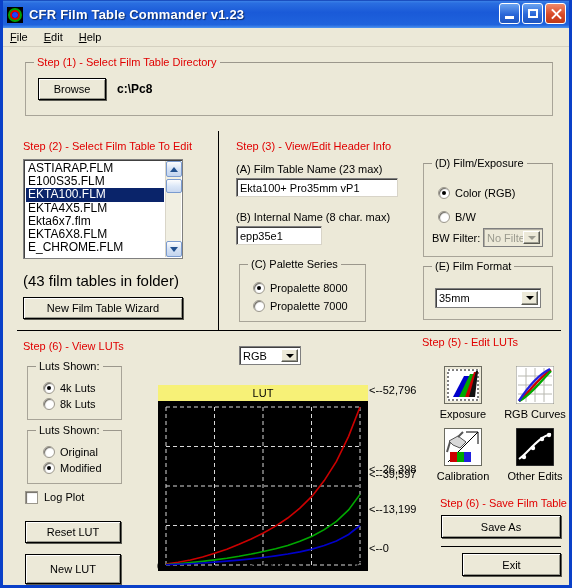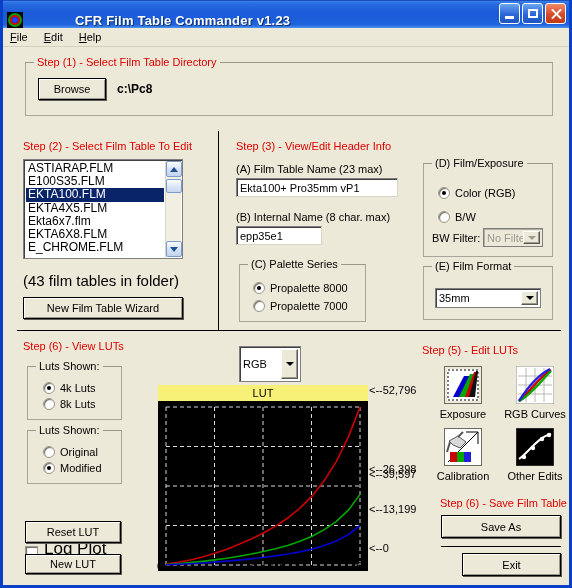--- a/index.html
+++ b/index.html
@@ -16,21 +16,21 @@
     box-sizing:border-box;
     border:3px solid #0a40c8;
     border-top:none;
     background:#ece9d8;
   }
   
   .titlebar{
     position:relative;height:27px;
     background:linear-gradient(180deg,#3b82e8 0%,#2a6ee0 8%,#1a5ad8 42%,#1f63dd 88%,#4e95f0 100%);
     border-top:1px solid #1b4fc0;
-    display:flex;align-items:flex-end;gap:46px;
+    display:flex;align-items:center;
   }
   .app-icon{
     width:16px;height:16px;margin-left:4px;margin-right:6px;
     flex:none;position:relative;background:#000;
   }
   .app-icon .ring{
     position:absolute;left:1px;top:1px;width:14px;height:14px;border-radius:50%;
     border:3px solid #00a000;box-sizing:border-box;
   }
   .app-icon .ring2{
@@ -95,21 +95,21 @@
   .radio{position:absolute;display:flex;align-items:center;font-size:11px;white-space:nowrap;}
   .radio .dot{
     width:12px;height:12px;border-radius:50%;box-sizing:border-box;
     background:#fff;border:1px solid #9b978c;
     box-shadow: inset 1px 1px 1px #6d6a62;
     margin-right:5px;flex:none;position:relative;
   }
   .radio .dot.on::after{
     content:"";position:absolute;left:3px;top:3px;width:4px;height:4px;border-radius:50%;background:#000;
   }
-  .chk{position:absolute;display:flex;align-items:flex-end;font-size:17px;margin-top:48px;}
+  .chk{position:absolute;display:flex;align-items:flex-start;font-size:11px;}
   .chk .box{
     width:13px;height:13px;box-sizing:border-box;background:#fff;
     border:1px solid #9b978c;box-shadow: inset 1px 1px 1px #6d6a62;
     margin-right:6px;flex:none;
   }
   .combo{
     position:absolute;box-sizing:border-box;background:#fff;
     border:1px solid #7f7f7f;box-shadow: inset 1px 1px 0 #404040;
     display:flex;align-items:center;font-size:11px;padding-left:3px;
   }
@@ -311,23 +311,23 @@
     <span class="dot on"></span>
     <span>Modified</span>
   </div>
 
   <div class="chk" style="left:22px;top:491px;">
     <span class="box"></span>
     <span>Log Plot</span>
   </div>
 
   <div class="btn" style="left:22px;top:521px;width:96px;height:22px;">Reset LUT</div>
-  <div class="btn" style="left:22px;top:554px;width:96px;height:20px;">New LUT</div>
-
-  <div class="combo" style="left:236px;top:346px;width:62px;height:36px;">
+  <div class="btn" style="left:22px;top:554px;width:96px;height:30px;">New LUT</div>
+
+  <div class="combo" style="left:236px;top:346px;width:62px;height:19px;">
     <span>RGB</span>
     <span class="arrowbtn">
         <span class="caret"></span>
       </span>
   </div>
 
   <div class="chartwrap" style="left:155px;top:369px;width:210px;height:186px;">
     <div class="charttitle">LUT</div>
     <div class="plot">
       <svg id="lut-svg" width="210" height="170" viewBox="0 0 210 170" preserveAspectRatio="none">
@@ -353,21 +353,21 @@
       <div class="ylab" style="left: 366px; top: 502.5px;">&lt;--13,199</div>
       <div class="ylab" style="left: 366px; top: 463px;">&lt;--26,398</div>
       <div class="ylab" style="left: 366px; top: 423.5px; margin-top: 44px;">&lt;--39,597</div>
       <div class="ylab" style="left: 366px; top: 384px;">&lt;--52,796</div>
     </div>
 
   <div class="axis-lab" style="left:154px;top:560px;">0</div>
   <div class="axis-lab" style="left:246px;top:560px;">&lt;--RGB--&gt;</div>
   <div class="axis-lab" style="left:347px;top:560px;">255</div>
 
-  <div class="steplabel" style="left:419px;top:344px;">Step (5) - Edit LUTs</div>
+  <div class="steplabel" style="left:419px;top:336px;">Step (5) - Edit LUTs</div>
 
   <div class="iconbtn" style="left:441px;top:366px;">
     <svg width="38" height="38" viewBox="0 0 38 38">
       <rect x="0" y="0" width="38" height="38" fill="#ece9d8" stroke="#6b6b60" stroke-width="2"></rect>
       <rect x="3" y="3" width="32" height="32" fill="#ffffff"></rect>
       <rect x="4" y="4" width="30" height="30" fill="none" stroke="#000" stroke-width="1" stroke-dasharray="2,2"></rect>
       <polygon points="9,31 20,10 27,10 16,31" fill="#0000cc"></polygon>
       <polygon points="15,31 26,8 31,8 22,31" fill="#00a800"></polygon>
       <polygon points="21,31 30,6 34,6 28,31" fill="#cc0000"></polygon>
       <polygon points="25,31 32,5 34,5 31,31" fill="#111"></polygon>

